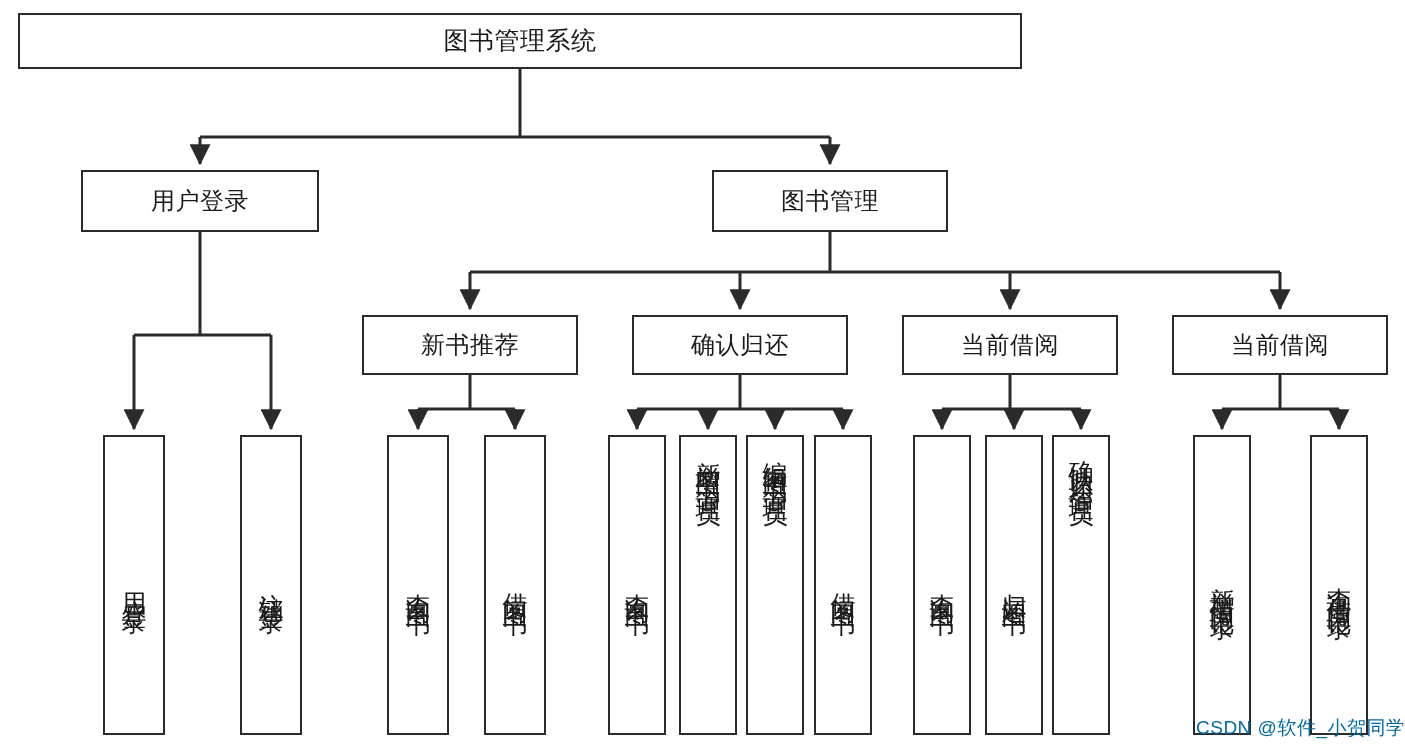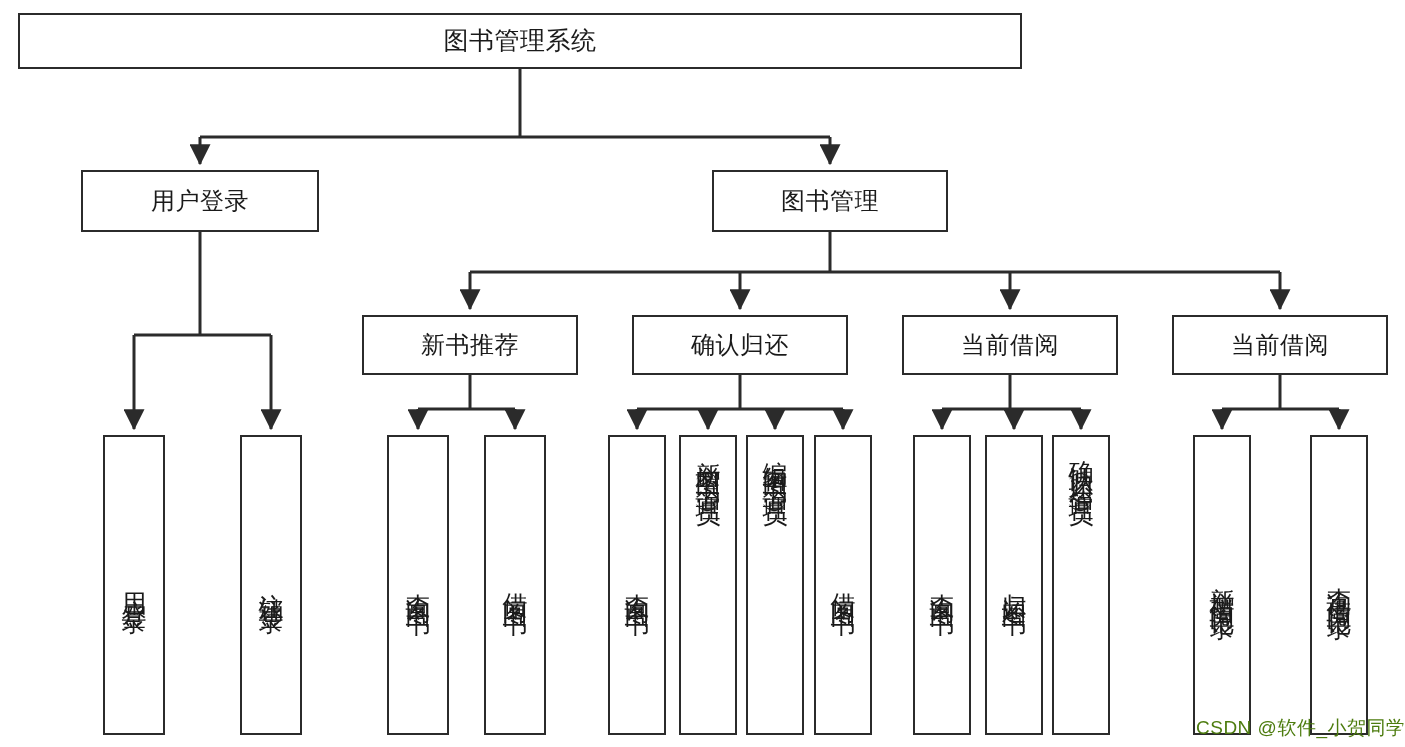--- a/index.html
+++ b/index.html
@@ -71,21 +71,21 @@
   }
   .node.v.top {
     align-items: flex-start;
   }
   .node.v.top .lbl {
     margin-top: 4px;
   }
   .watermark {
     position: absolute;
     font-size: 19px;
-    color: #4d7c0f;
+    color: #0369a1;
     white-space: nowrap;
     z-index: 5;
     letter-spacing: 0.5px;
   }
 </style>
 </head>
 <body>
 
 <div id="canvas">
 

